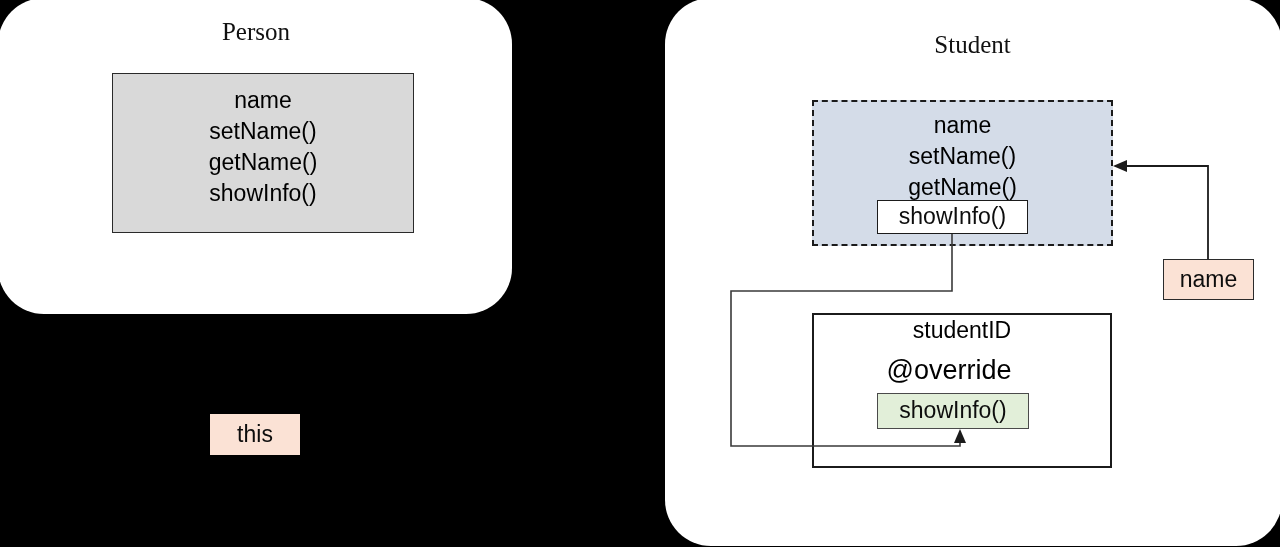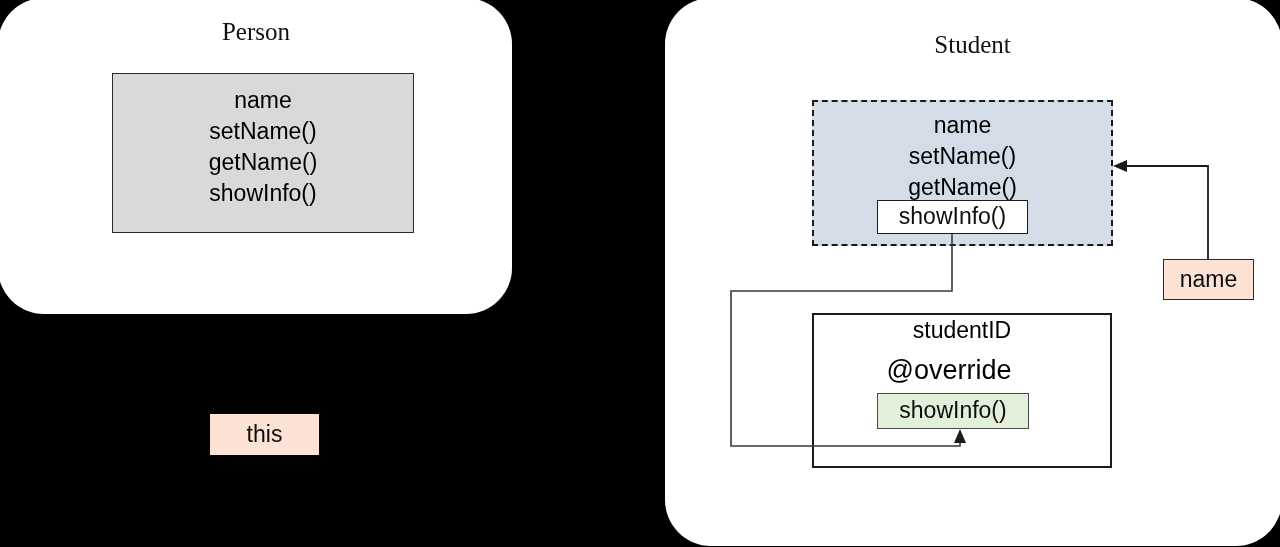--- a/index.html
+++ b/index.html
@@ -143,21 +143,21 @@
     box-sizing: border-box;
     text-align: center;
     font-size: 23px;
     color: #0d0d0d;
     background: #fbe2d5;
     white-space: nowrap;
   }
   #badge-this {
     left: 210px;
     top: 414px;
-    width: 109px;
+    width: 90px;
     height: 41px;
     line-height: 41px;
     border: none;
   }
   #badge-super {
     left: 1163px;
     top: 259px;
     width: 91px;
     height: 41px;
     line-height: 39px;

